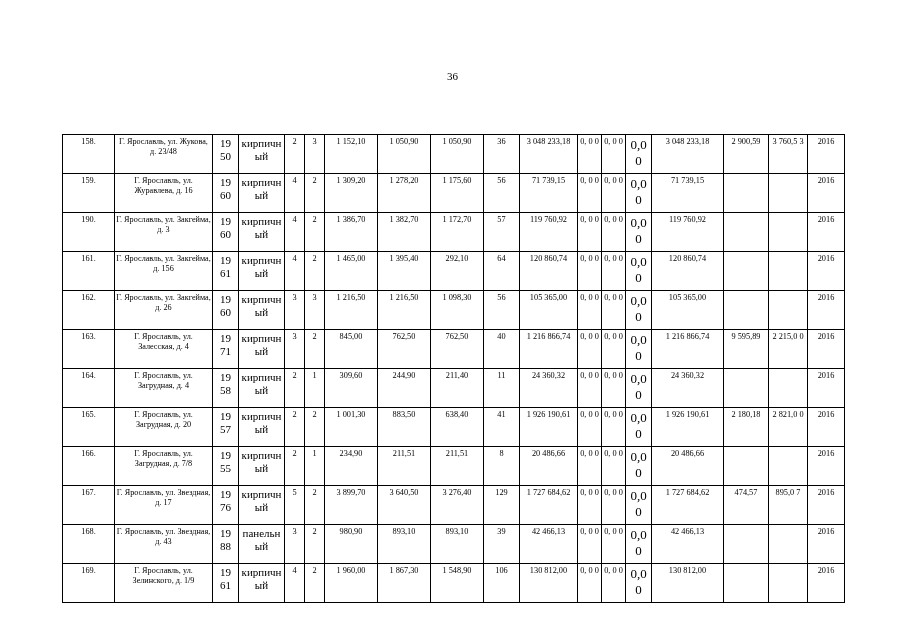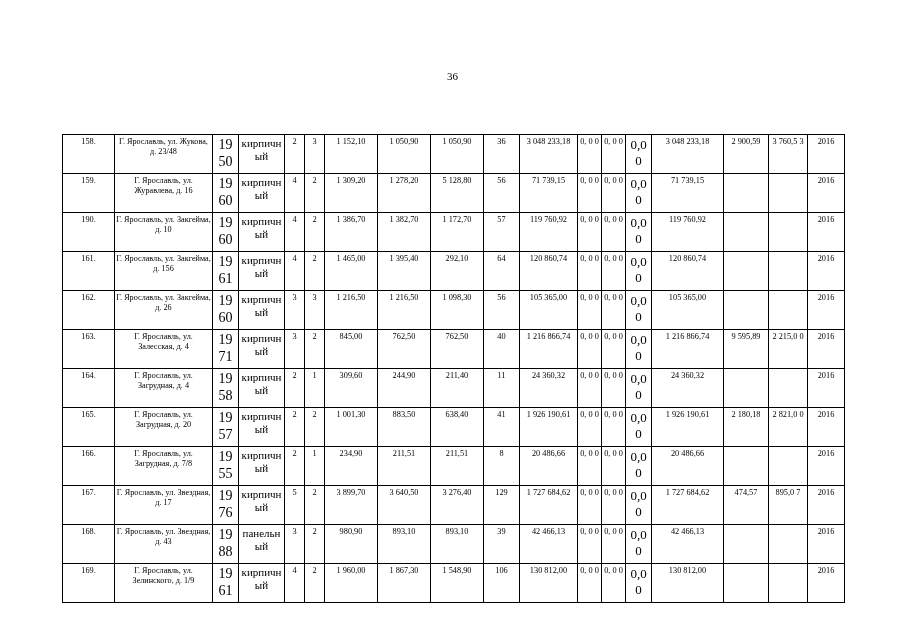--- a/index.html
+++ b/index.html
@@ -51,21 +51,21 @@
   }
   td.num {
     text-align: center;
   }
   td.addr {
     text-align: center;
     font-size: 8.2px;
     line-height: 1.25;
   }
   td.year2 {
-    font-size: 14px;
+    font-size: 11px;
     line-height: 1.2;
   }
   td.mat {
     font-size: 11px;
     line-height: 1.2;
     word-break: break-all;
   }
   td.small {
     font-size: 8.3px;
   }
@@ -134,34 +134,34 @@
           </tr>
           <tr class="row-tall">
             <td class="num">159.</td>
             <td class="addr">Г. Ярославль, ул. Журавлева, д. 16</td>
             <td class="year2">19 60</td>
             <td class="mat">кирпичн ый</td>
             <td class="small">4</td>
             <td class="small">2</td>
             <td class="small">1 309,20</td>
             <td class="small">1 278,20</td>
-            <td class="small">5 128,80</td>
+            <td class="small">1 175,60</td>
             <td class="small">56</td>
             <td class="small">71 739,15</td>
             <td class="zero">0, 0 0</td>
             <td class="zero">0, 0 0</td>
             <td class="zero2">0,0 0</td>
             <td class="small">71 739,15</td>
             <td class="small"></td>
             <td class="small"></td>
             <td class="small">2016</td>
           </tr>
           <tr class="row-tall">
             <td class="num">190.</td>
-            <td class="addr">Г. Ярославль, ул. Закгеймa, д. 10</td>
+            <td class="addr">Г. Ярославль, ул. Закгеймa, д. 3</td>
             <td class="year2">19 60</td>
             <td class="mat">кирпичн ый</td>
             <td class="small">4</td>
             <td class="small">2</td>
             <td class="small">1 386,70</td>
             <td class="small">1 382,70</td>
             <td class="small">1 172,70</td>
             <td class="small">57</td>
             <td class="small">119 760,92</td>
             <td class="zero">0, 0 0</td>

